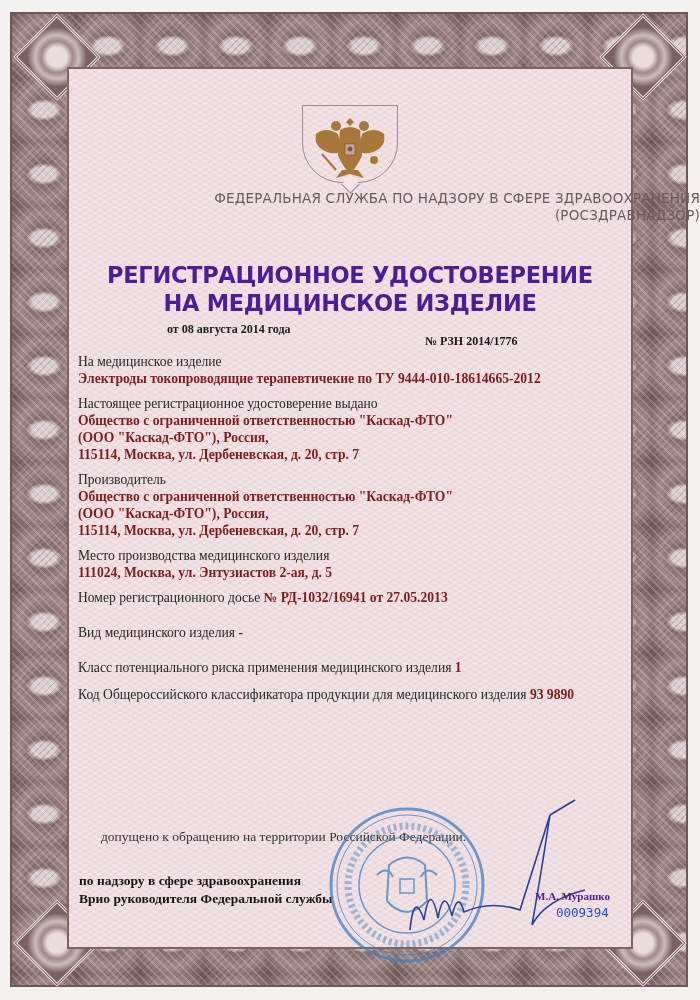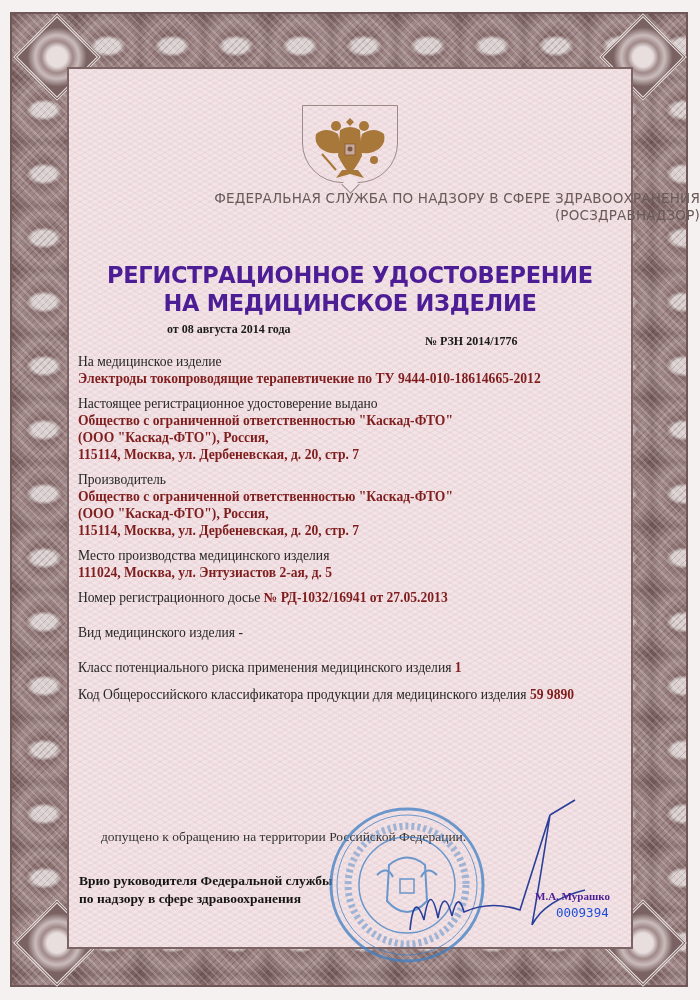--- a/index.html
+++ b/index.html
@@ -165,31 +165,31 @@
   </div>
   <div class="gap2"></div>
     <div class="gap"></div>
   <div>
     <span>Класс потенциального риска применения медицинского изделия</span>
     <span class="b">1</span>
   </div>
   <div class="gap2"></div>
   <div>
     <span>Код Общероссийского классификатора продукции для медицинского изделия</span>
-    <span class="b">59 9890</span>
+    <span class="b">93 9890</span>
   </div>
 </div>
 
 <div class="order">
   <div>допущено к обращению на территории Российской Федерации.</div>
 </div>
 
 <div class="signer">
+  <div>по надзору в сфере здравоохранения</div>
   <div>Врио руководителя Федеральной службы</div>
-  <div>по надзору в сфере здравоохранения</div>
 </div>
 
 <svg class="stamp" viewBox="0 0 160 160">
   <g fill="none" stroke="#3d7fc4" opacity="0.75">
     <circle cx="80" cy="80" r="76" stroke-width="3"></circle>
     <circle cx="80" cy="80" r="70" stroke-width="1"></circle>
     <circle cx="80" cy="80" r="48" stroke-width="1.5"></circle>
     <circle cx="80" cy="80" r="59" stroke-width="7" stroke-dasharray="3 3" opacity="0.6"></circle>
     <path d="M62 60 Q80 45 98 60 L100 96 Q80 118 60 96z" stroke-width="2"></path>
     <path d="M50 70 Q60 60 66 72 M110 70 Q100 60 94 72" stroke-width="2"></path>

